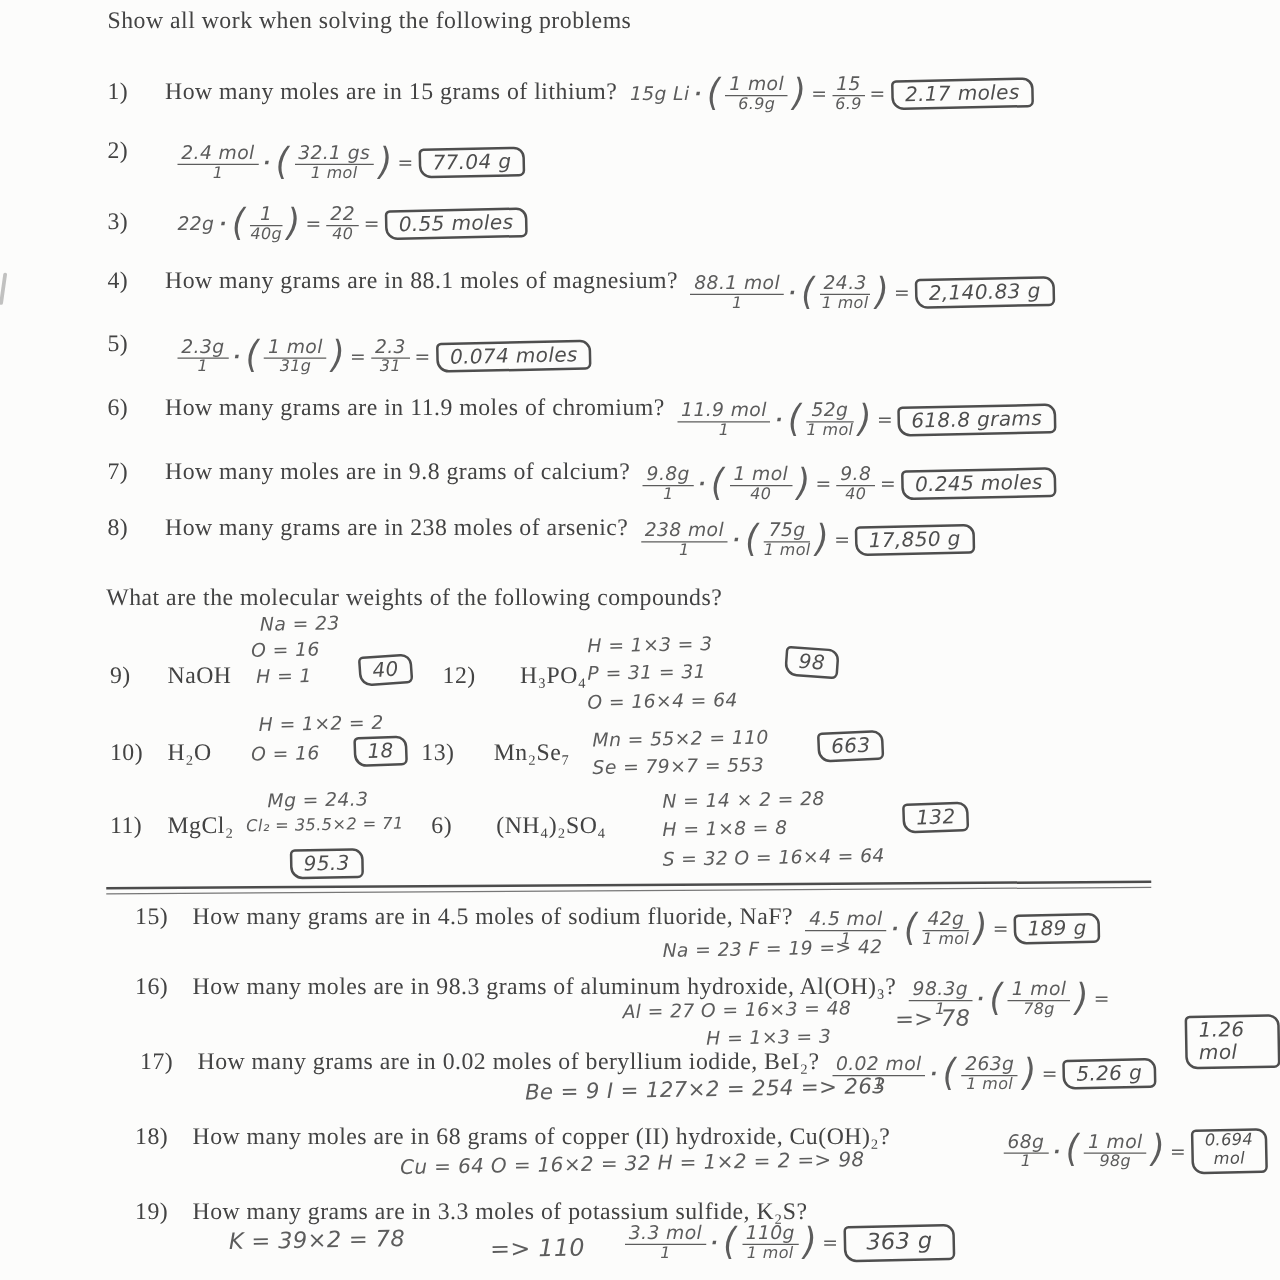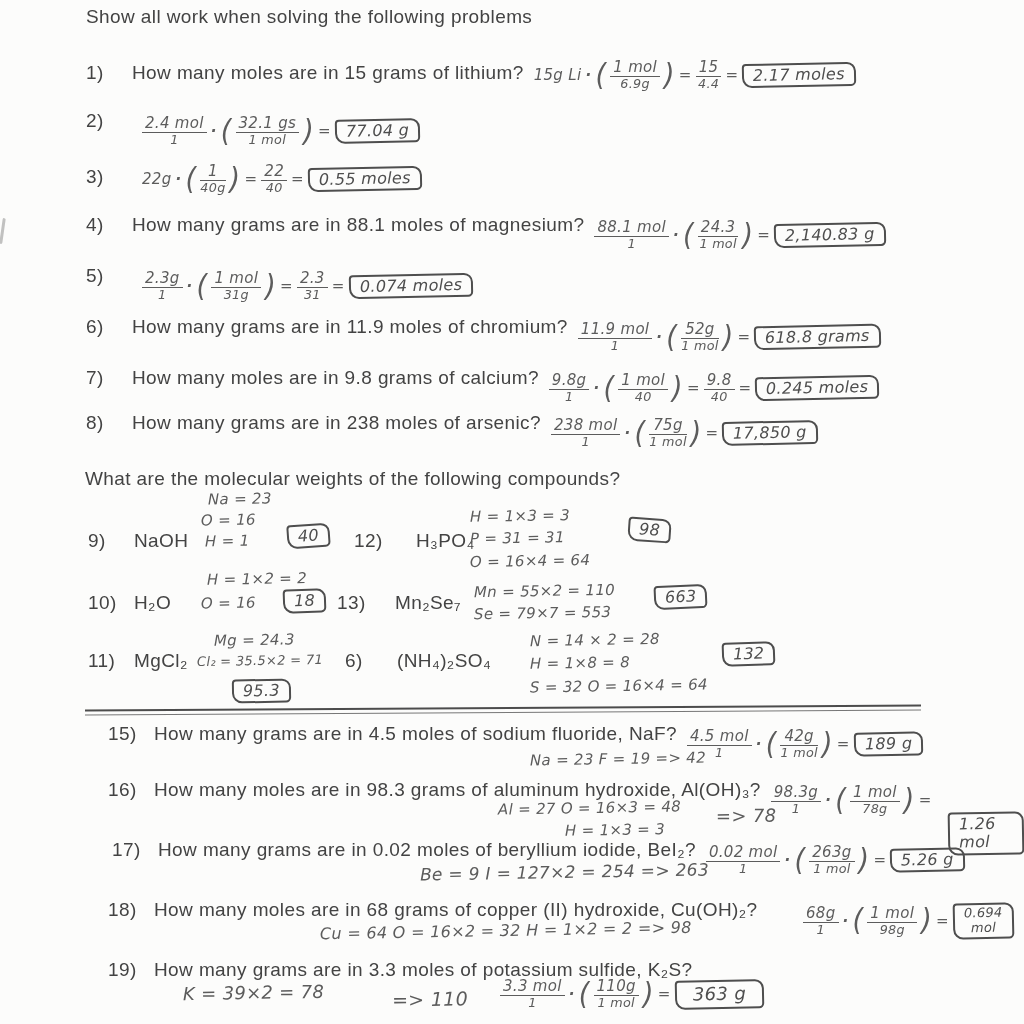--- a/index.html
+++ b/index.html
@@ -1,19 +1,19 @@
 <!DOCTYPE html>
 <html><head>
 <meta charset="utf-8">
 <style>
   html,body{margin:0;padding:0;background:#e9e9e9;}
   .page{position:relative;width:1024px;height:1024px;background:#fcfcfb;overflow:hidden;
         font-family:"Liberation Sans",sans-serif;}
   .r{position:absolute;white-space:nowrap;display:flex;align-items:baseline;}
-  .print{font-family:Liberation Sans, sans-serif;color:#434343;font-size:19px;letter-spacing:.4px;}
+  .print{font-family:Liberation Serif, serif;color:#434343;font-size:19px;letter-spacing:.4px;}
   .qnum{width:46px;flex-shrink:0;}
   .hw{font-family:"DejaVu Sans",sans-serif;font-style:italic;color:#5c5c5c;font-size:15px;letter-spacing:.3px;}
   .work{display:inline-flex;align-items:center;gap:4px;margin-left:10px;position:relative;top:1px;}
   .frac{display:inline-block;text-align:center;vertical-align:middle;}
   .frac .fn{display:block;border-bottom:1.5px solid #5c5c5c;padding:0 3px;line-height:1.15;}
   .frac .fd{display:block;line-height:1.1;font-size:.85em;}
   .paren{font-size:27px;font-weight:200;transform:scaleY(1.1);position:relative;top:-1px;}
   .mul{font-weight:bold;}
   .ansbox{display:inline-flex;flex-direction:column;align-items:center;justify-content:center;
           border:2px solid #4e4e4e;border-radius:4px 9px 5px 10px;padding:1px 9px;
@@ -43,21 +43,21 @@
       <span class="mul">·</span>
       <span class="paren">(</span>
       <span class="frac">
           <span class="fn">1 mol</span>
           <span class="fd">6.9g</span>
         </span>
       <span class="paren">)</span>
       <span>=</span>
       <span class="frac">
           <span class="fn">15</span>
-          <span class="fd">4.4</span>
+          <span class="fd">6.9</span>
         </span>
       <span>=</span>
       <span class="ansbox">2.17 moles</span>
     </span>
   </div>
 
   <div class="r" style="left:86px;top:110px">
     <span class="print qnum">2)</span>
     <span class="hw work">
       <span class="frac">

